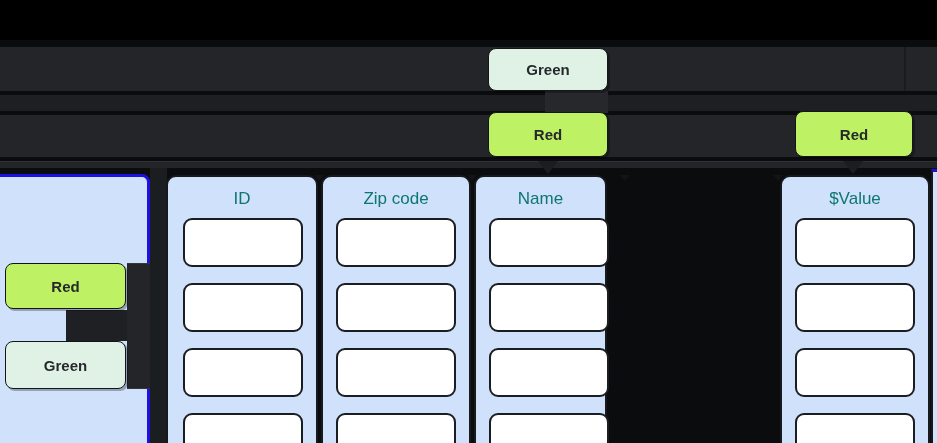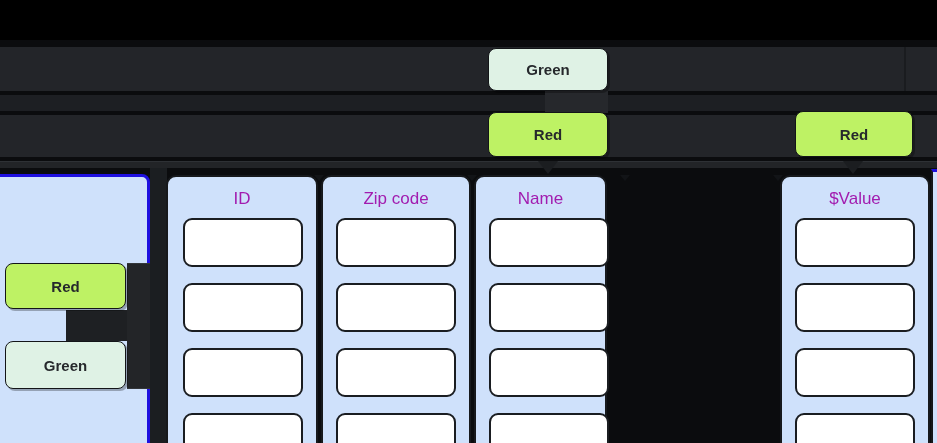--- a/index.html
+++ b/index.html
@@ -60,21 +60,21 @@
     border:2px solid #17191c;border-radius:10px;
   }
   .col-id{left:166px;width:152px;}
   .col-zip{left:321px;width:150px;}
   .col-name{left:474px;width:133px;}
   .col-address{left:627px;width:150px;}
   .col-value{left:780px;width:150px;}
   .col-header{
     position:absolute;left:0;top:10px;width:100%;height:24px;
     display:flex;align-items:center;justify-content:center;
-    font-size:17px;color:#a21caf;
+    font-size:17px;color:#0f766e;
   }
   .cell-box{
     position:absolute;left:13px;width:120px;height:49px;
     background:#ffffff;border:2px solid #1a1d21;border-radius:9px;
   }
   .r1{top:41px;}.r2{top:106px;}.r3{top:171px;}.r4{top:236px;}
   
   .blue-line-ext{position:absolute;left:148px;top:433px;width:22px;height:4px;background:#1f10e0;}
   .lavender{position:absolute;left:0;top:437px;width:937px;height:6px;background:#c7c8f3;}
   .handle{position:absolute;top:432px;width:6px;height:5px;background:#2012df;border-radius:2px;}

